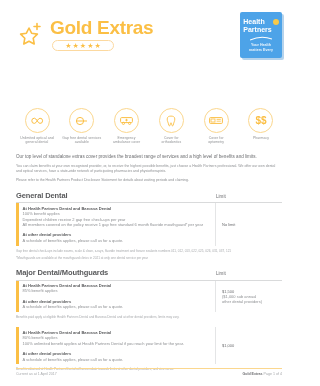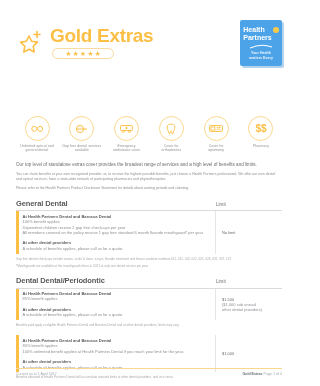--- a/index.html
+++ b/index.html
@@ -3,21 +3,21 @@
 <meta charset="utf-8">
 <style>
   * { box-sizing: border-box; margin: 0; padding: 0; }
   html, body {
     width: 298px; height: 386px;
     background: #ffffff;
     font-family: "Liberation Sans", sans-serif;
     color: #58595b;
     overflow: hidden;
   }
-  .page { position: relative; width: 298px; height: 386px; background: #fff; padding: 12px 16px; }
+  .page { position: relative; width: 298px; height: 386px; background: #fff; padding: 4px 16px; }
 
   
   .header { position: relative; height: 96px; }
   .title-row { display: flex; align-items: center; padding-top: 14px; }
   .star-badge { position: relative; width: 30px; height: 30px; flex: 0 0 30px; }
   .star-badge svg { display: block; width: 30px; height: 30px; }
   .title-block { margin-left: 4px; }
   .title-text {
     font-size: 19px; font-weight: bold; color: #fbbf45;
     letter-spacing: -0.3px; line-height: 1;
@@ -258,21 +258,21 @@
             <div class="limit-text">
               <div class="strong">No limit</div>
             </div>
           </div>
         </div>
         <div class="foot-note">Gap free dental check-ups include exams, scale &amp; clean, x-rays, fluoride treatment and fissure sealants numbers 011, 012, 013, 022, 025, 026, 031, 037, 121</div>
         <div class="foot-note">*Mouthguards are available at the mouthguard clinics in 2021 at only one dental service per year</div>
       </div>
       <div class="section">
         <div class="sec-head">
-          <div class="sec-title">Dental Dental/Periodontic</div>
+          <div class="sec-title">Major Dental/Mouthguards</div>
           <div class="sec-limit-label">Limit</div>
         </div>
         <div class="sec-body">
           <div class="sec-rows">
             <div class="row">
               <div class="row-bar"></div>
               <div class="row-content">
                 <div class="row-title">At Health Partners Dental and Barossa Dental</div>
                 <div class="row-line">85% benefit applies</div>
               </div>

